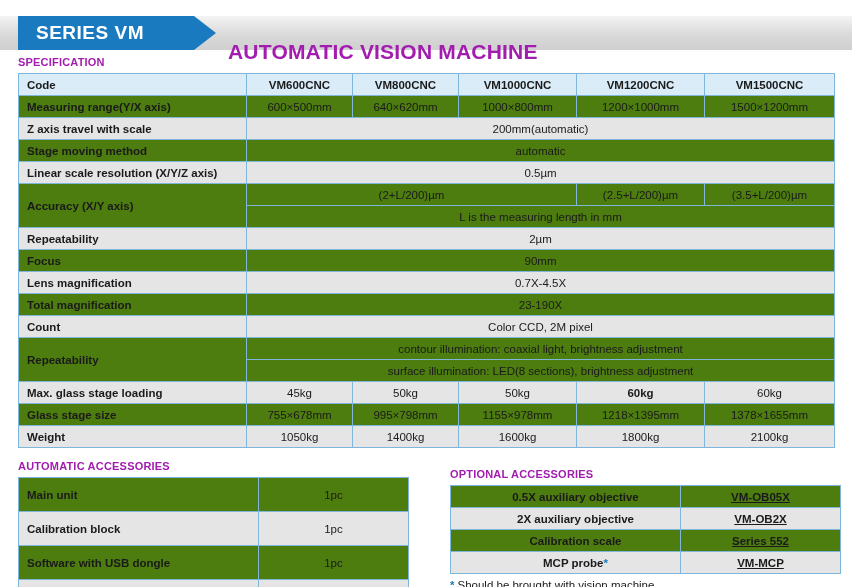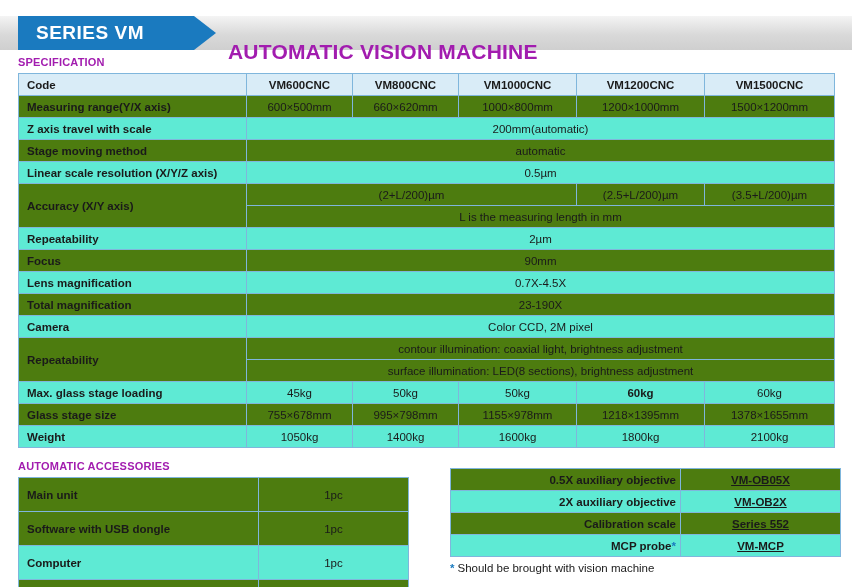--- a/index.html
+++ b/index.html
@@ -94,21 +94,21 @@
   .spec-table td.rowhead {
     text-align: left;
     font-weight: bold;
     padding-left: 8px;
   }
   .spec-table tr.hdr td {
     font-weight: bold;
     background: #d9ecf7;
   }
   .row-a td { background: #4d7c0f; }
-  .row-b td { background: #5eead4; }
+  .row-b td { background: #e5e5e5; }
   .bold { font-weight: bold; }
 
   
   .lower {
     position: relative;
     margin-top: 12px;
     height: 135px;
   }
   .lower-left {
     position: absolute;
@@ -146,21 +146,21 @@
     table-layout: fixed;
   }
   .opt-table td {
     border: 1px solid #7fb6dc;
     height: 19px;
     padding: 1px 4px;
     font-size: 11.5px;
     vertical-align: middle;
   }
   .opt-table td.name {
-    text-align: right;
+    text-align: center;
     font-weight: bold;
     padding-left: 24px;
   }
   .opt-table td.val {
     text-align: center;
     font-weight: bold;
     text-decoration: underline;
   }
   .opt-title {
     margin-left: 10px;
@@ -204,21 +204,21 @@
       <td>VM600CNC</td>
       <td>VM800CNC</td>
       <td>VM1000CNC</td>
       <td>VM1200CNC</td>
       <td>VM1500CNC</td>
     </tr>
 
     <tr class="row-a">
       <td class="rowhead">Measuring range(Y/X axis)</td>
       <td>600×500mm</td>
-      <td>660×620mm</td>
+      <td>640×620mm</td>
       <td>1000×800mm</td>
       <td>1200×1000mm</td>
       <td>1500×1200mm</td>
     </tr>
 
     <tr class="row-b">
       <td class="rowhead">Z axis travel with scale</td>
       <td colspan="5">200mm(automatic)</td>
     </tr>
 
@@ -256,21 +256,21 @@
       <td class="rowhead">Lens magnification</td>
       <td colspan="5">0.7X-4.5X</td>
     </tr>
 
     <tr class="row-a">
       <td class="rowhead">Total magnification</td>
       <td colspan="5">23-190X</td>
     </tr>
 
     <tr class="row-b">
-      <td class="rowhead">Camera</td>
+      <td class="rowhead">Count</td>
       <td colspan="5">Color CCD, 2M pixel</td>
     </tr>
 
     <tr class="row-a">
       <td class="rowhead" rowspan="2">Repeatability</td>
       <td colspan="5">contour illumination: coaxial light,  brightness adjustment</td>
     </tr>
     <tr class="row-a">
       <td colspan="5">surface illumination: LED(8 sections),  brightness adjustment</td>
     </tr>
@@ -311,38 +311,43 @@
     <table class="acc-table">
       <colgroup>
         <col style="width:240px">
         <col style="width:150px">
       </colgroup>
       <tbody>
         <tr class="row-a">
           <td class="name">Main unit</td>
           <td class="qty">1pc</td>
         </tr>
+        <tr class="row-b">
+          <td class="name">Calibration block</td>
+          <td class="qty">1pc</td>
+        </tr>
         <tr class="row-a">
           <td class="name">Software with USB dongle</td>
           <td class="qty">1pc</td>
         </tr>
         <tr class="row-b">
           <td class="name">Computer</td>
           <td class="qty">1pc</td>
         </tr>
         <tr class="row-a">
           <td class="name">Count card</td>
           <td class="qty">1pc</td>
         </tr>
 
       </tbody>
     </table>
   </div>
 
   <div class="lower-right">
+    <div class="section-title opt-title">OPTIONAL ACCESSORIES</div>
     <table class="opt-table">
       <colgroup>
         <col style="width:230px">
         <col style="width:160px">
       </colgroup>
       <tbody>
         <tr class="row-a">
           <td class="name">0.5X auxiliary objective</td>
           <td class="val">VM-OB05X</td>
         </tr>

